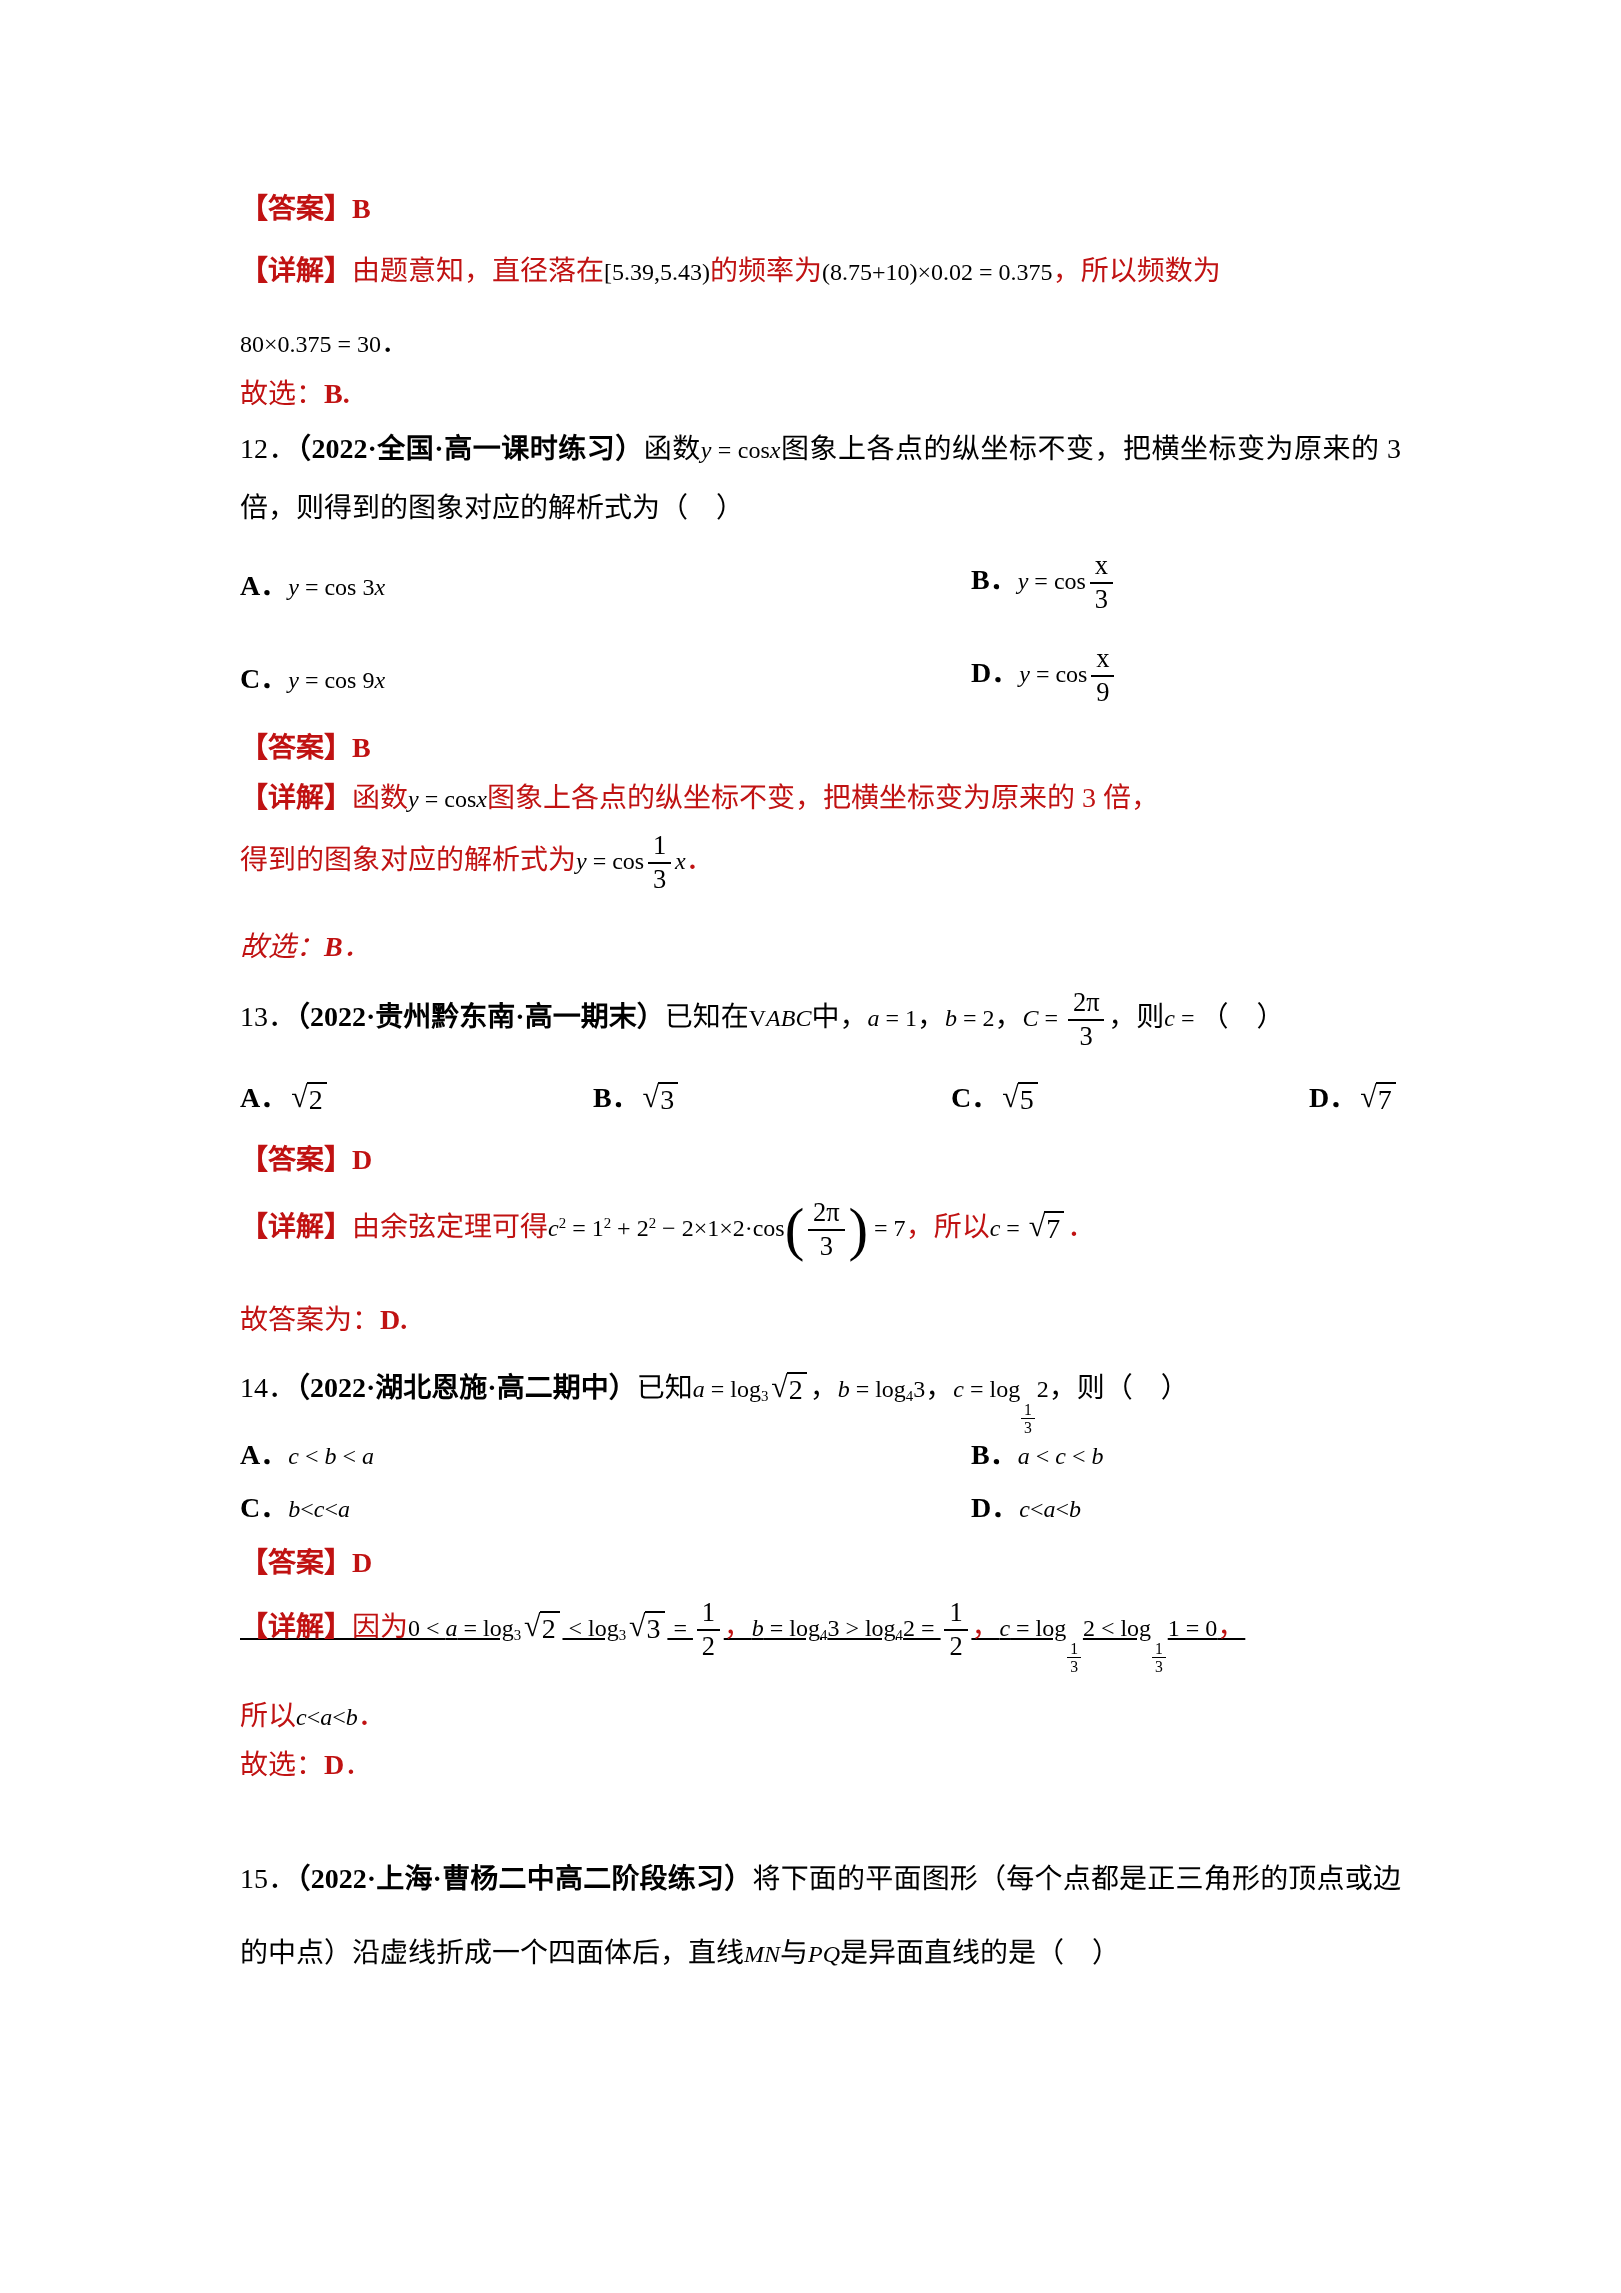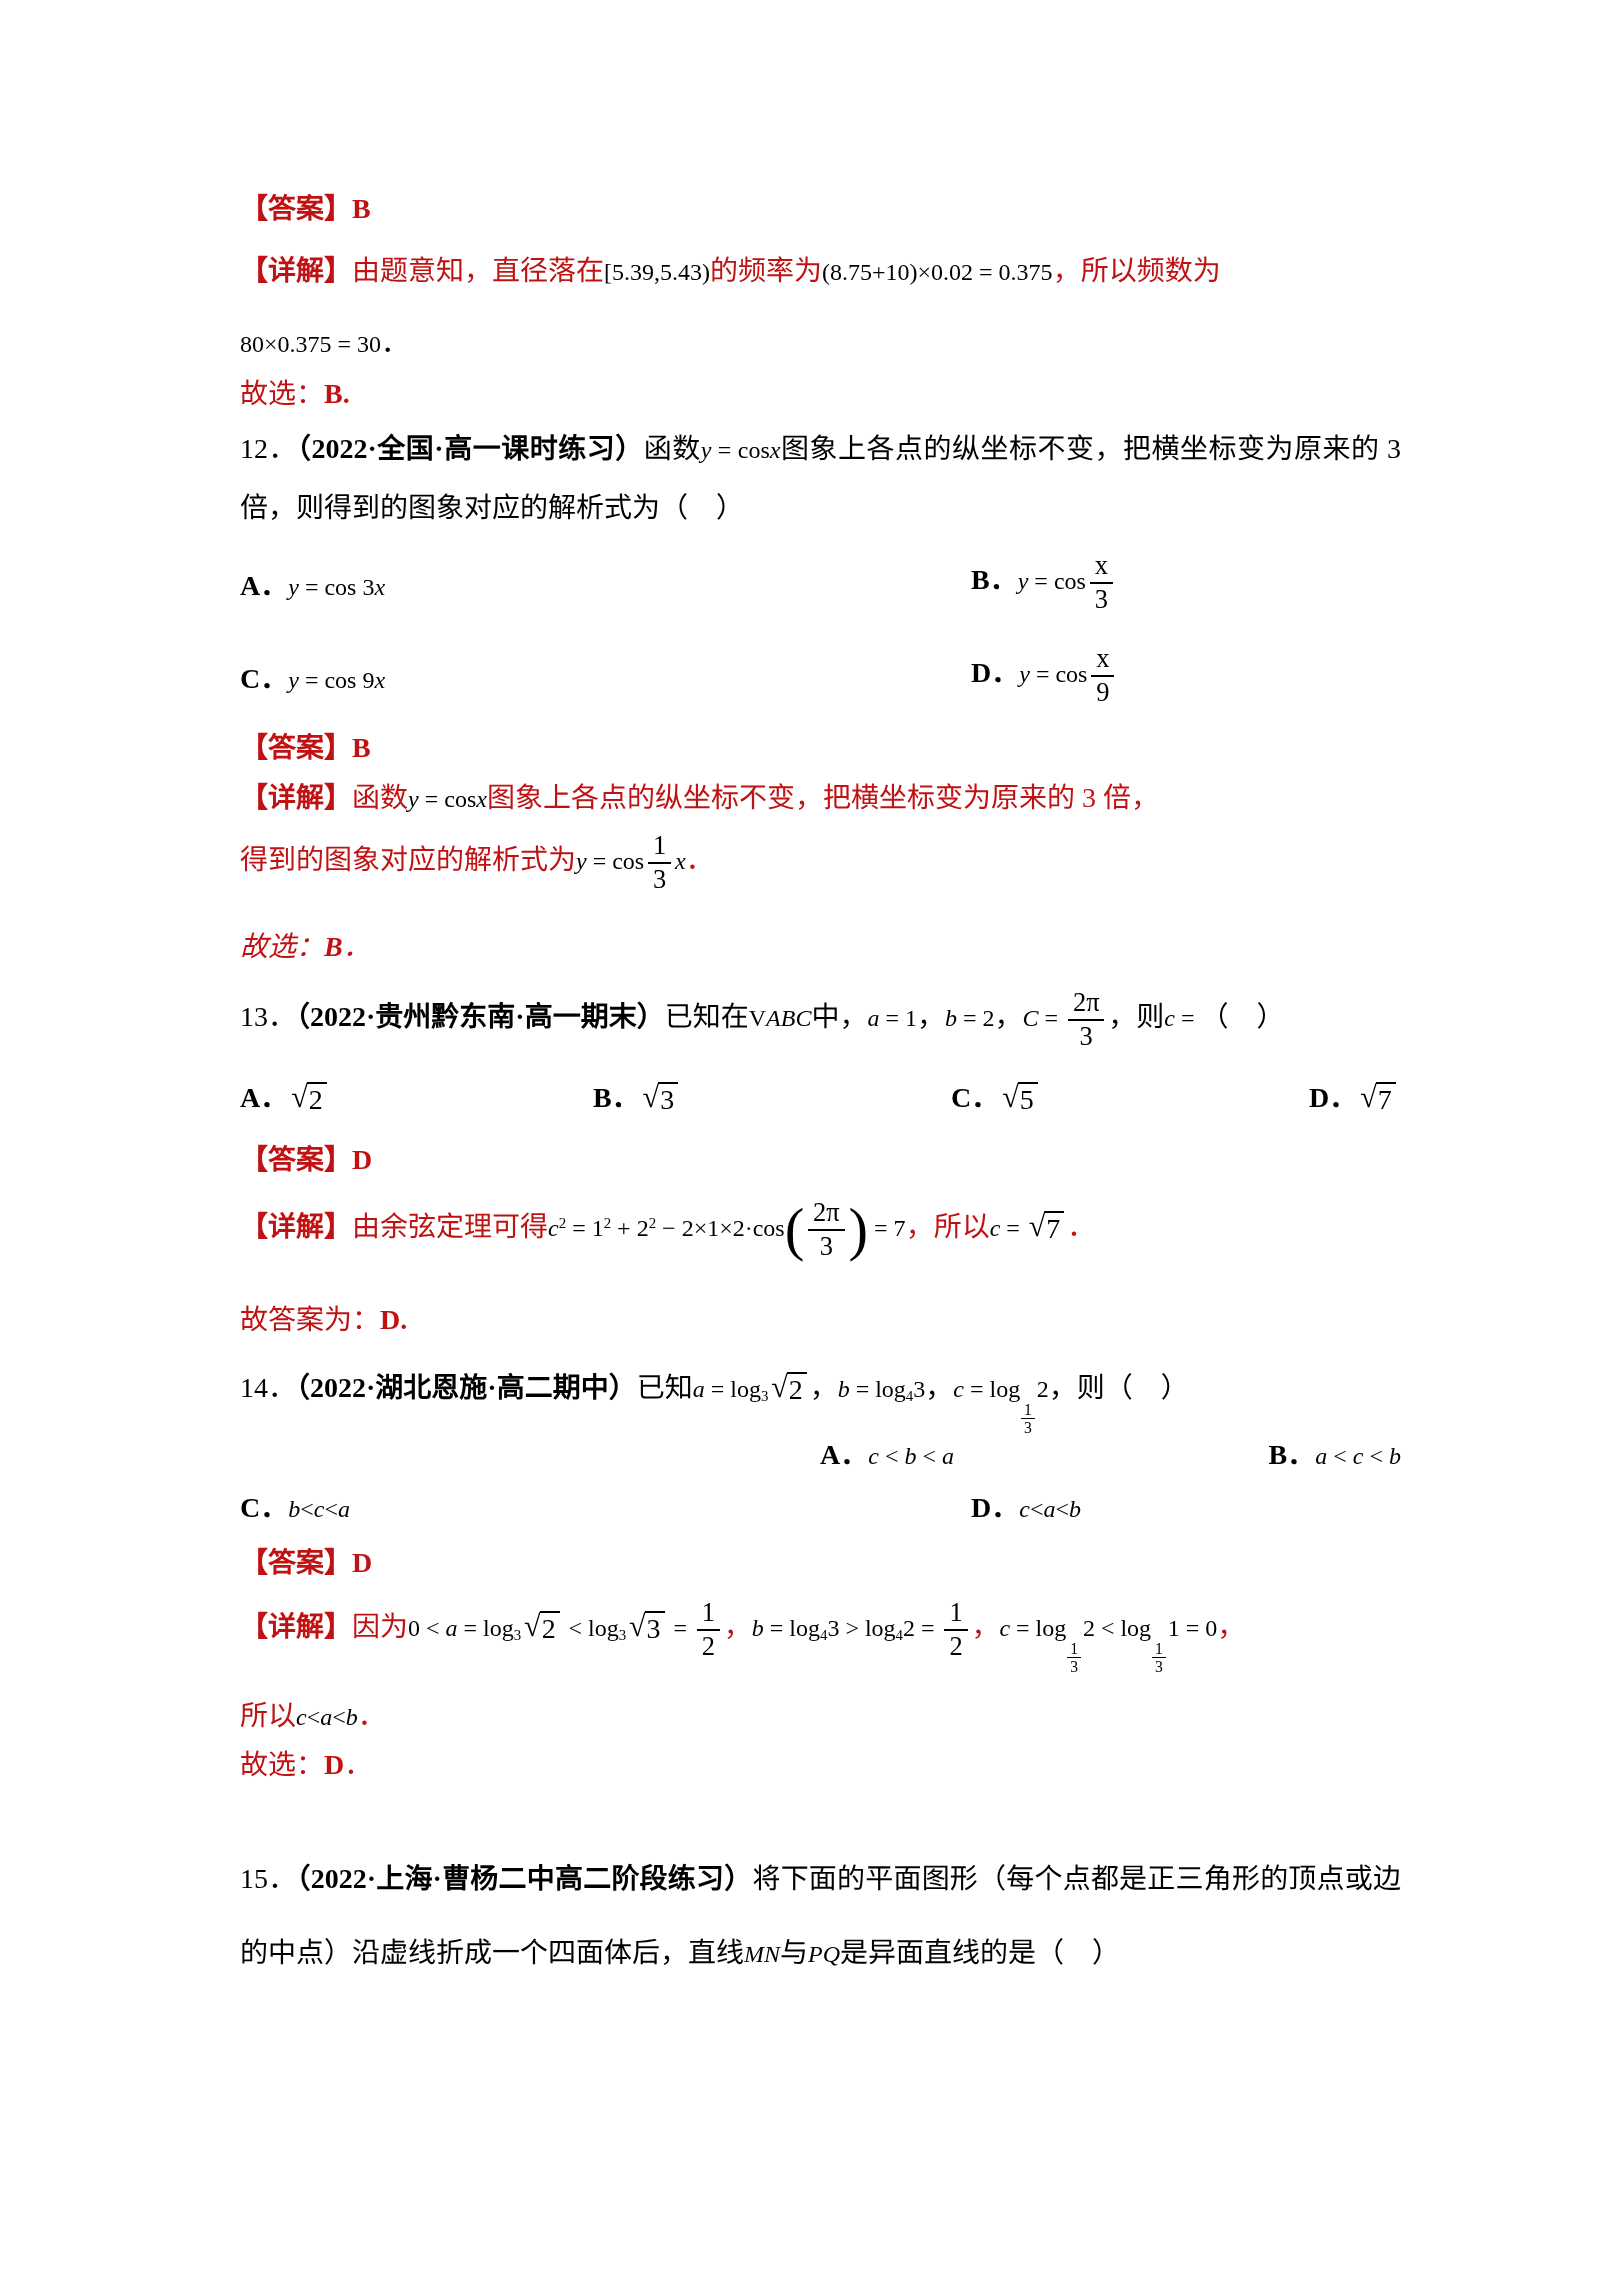--- a/index.html
+++ b/index.html
@@ -66,24 +66,24 @@
   #b9 {top:725px;}
   #b10{top:775px;}
   #b11{top:831px;}
   #b12{top:924px;font-style:italic;}
   #b13{top:988px;}
   #r3 {top:1071px;height:49px;}
   #b18{top:1137px;}
   #b19{top:1198px;}
   #b20{top:1297px;}
   #b21{top:1365px;}
-  #r4 {top:1429px;height:45px;text-align:right;}
+  #r4 {top:1429px;height:45px;}
   #r5 {top:1482px;height:45px;}
   #b26{top:1540px;}
-  #b27{top:1598px;}
+  #b27{top:1598px;text-decoration:underline;}
   #b28{top:1693px;}
   #b29{top:1742px;}
   #b30{top:1842px;line-height:74px;}
 </style>
 </head>
 <body>
 
 <div class="page">
 
   <div class="blk" id="b0"><span class="zh red bd">【答案】</span><span class="zh red bd">B</span></div>

